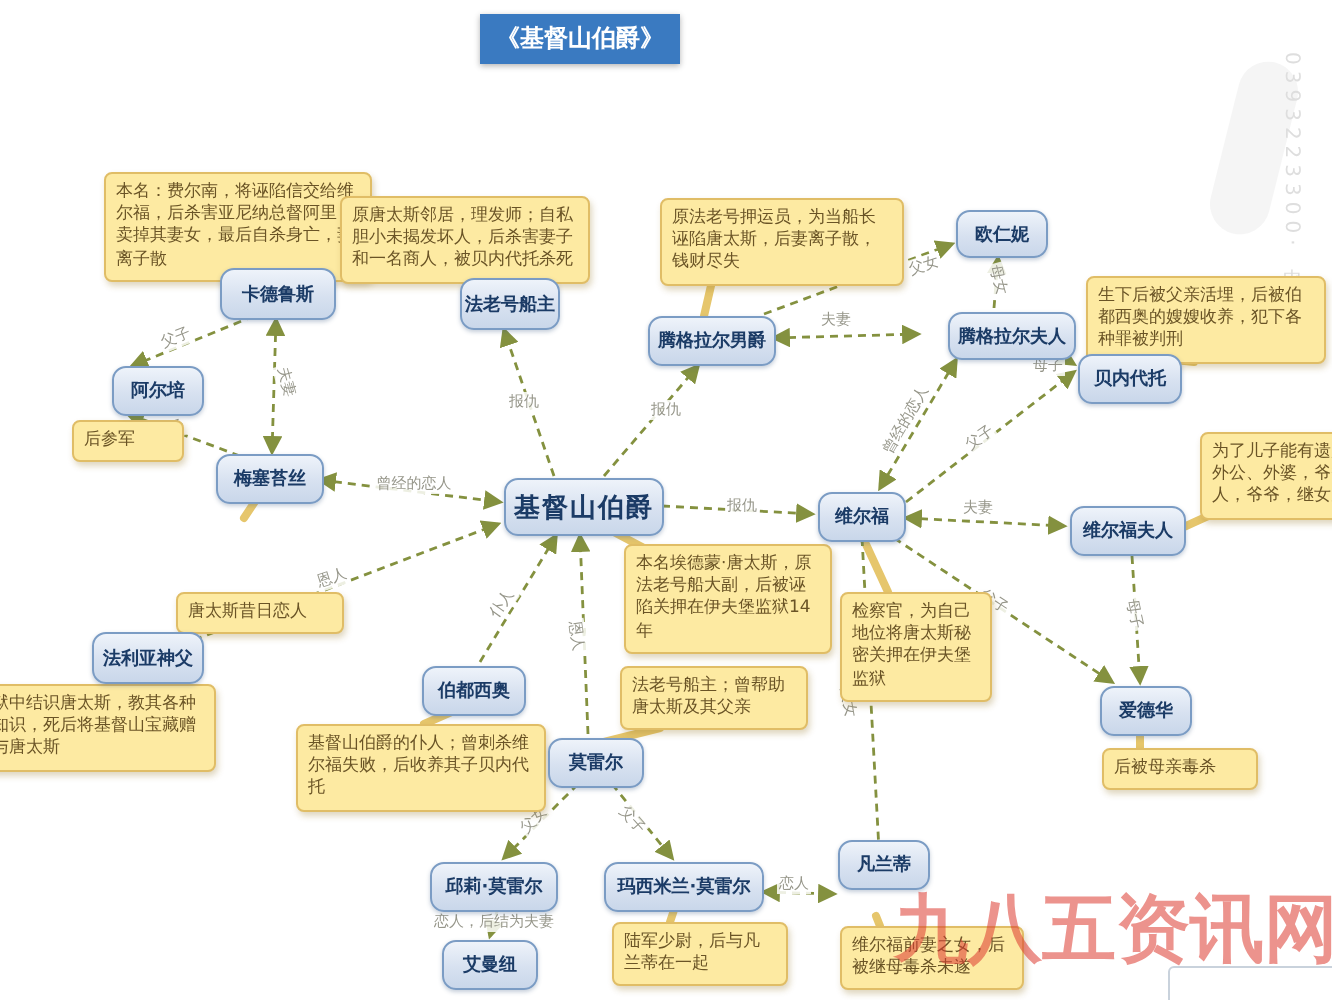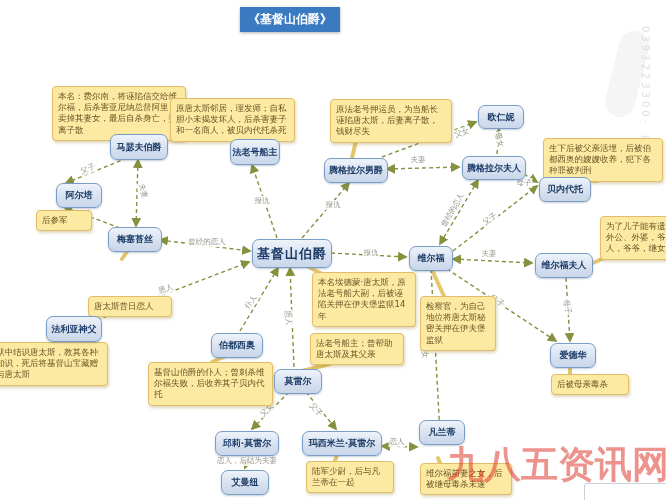--- a/index.html
+++ b/index.html
@@ -115,25 +115,25 @@
       <div class="note" style="left: 36px; top: 210px; width: 44px;">后参军</div>
       <div class="note" style="left: 88px; top: 248px; width: 72px; margin-top: 48px;">唐太斯昔日恋人</div>
       <div class="note" style="left: -10px; top: 342px; width: 106px;">狱中结识唐太斯，教其各种知识，死后将基督山宝藏赠与唐太斯</div>
       <div class="note" style="left: 148px; top: 362px; width: 113px;">基督山伯爵的仆人；曾刺杀维尔福失败，后收养其子贝内代托</div>
       <div class="note" style="left: 312px; top: 272px; width: 92px;">本名埃德蒙·唐太斯，原法老号船大副，后被诬陷关押在伊夫堡监狱14年</div>
       <div class="note" style="left: 310px; top: 333px; width: 82px;">法老号船主；曾帮助唐太斯及其父亲</div>
       <div class="note" style="left: 420px; top: 296px; width: 64px;">检察官，为自己地位将唐太斯秘密关押在伊夫堡监狱</div>
       <div class="note" style="left: 551px; top: 374px; width: 66px;">后被母亲毒杀</div>
       <div class="note" style="left: 306px; top: 461px; width: 76px;">陆军少尉，后与凡兰蒂在一起</div>
       <div class="note" style="left: 420px; top: 463px; width: 80px;">维尔福前妻之女，后被继母毒杀未遂</div>
-      <div class="node" style="left: 110px; top: 134px; width: 56px; height: 24px;">马瑟夫伯爵</div>
+      <div class="node" style="left: 110px; top: 134px; width: 56px; height: 24px;">卡德鲁斯</div>
       <div class="node" style="left: 230px; top: 139px; width: 48px; height: 24px;">法老号船主</div>
       <div class="node" style="left: 324px; top: 158px; width: 62px; height: 23px;">腾格拉尔男爵</div>
       <div class="node" style="left: 478px; top: 105px; width: 44px; height: 22px;">欧仁妮</div>
-      <div class="node" style="left: 462px; top: 156px; width: 62px; height: 22px; font-family: Liberation Serif, serif;">腾格拉尔夫人</div>
+      <div class="node" style="left: 474px; top: 156px; width: 62px; height: 22px; font-family: Liberation Serif, serif;">腾格拉尔夫人</div>
       <div class="node" style="left: 539px; top: 177px; width: 50px; height: 23px;">贝内代托</div>
       <div class="node" style="left: 56px; top: 183px; width: 44px; height: 23px;">阿尔培</div>
       <div class="node" style="left: 108px; top: 227px; width: 52px; height: 23px;">梅塞苔丝</div>
       <div class="node" style="left: 46px; top: 316px; width: 54px; height: 24px;">法利亚神父</div>
       <div class="node" style="left: 211px; top: 333px; width: 50px; height: 23px;">伯都西奥</div>
       <div class="node big" style="left: 252px; top: 239px; width: 78px; height: 27px;">基督山伯爵</div>
       <div class="node" style="left: 409px; top: 246px; width: 42px; height: 23px;">维尔福</div>
       <div class="node" style="left: 535px; top: 253px; width: 56px; height: 23px;">维尔福夫人</div>
       <div class="node" style="left: 550px; top: 343px; width: 44px; height: 23px;">爱德华</div>
       <div class="node" style="left: 274px; top: 369px; width: 46px; height: 23px;">莫雷尔</div>

